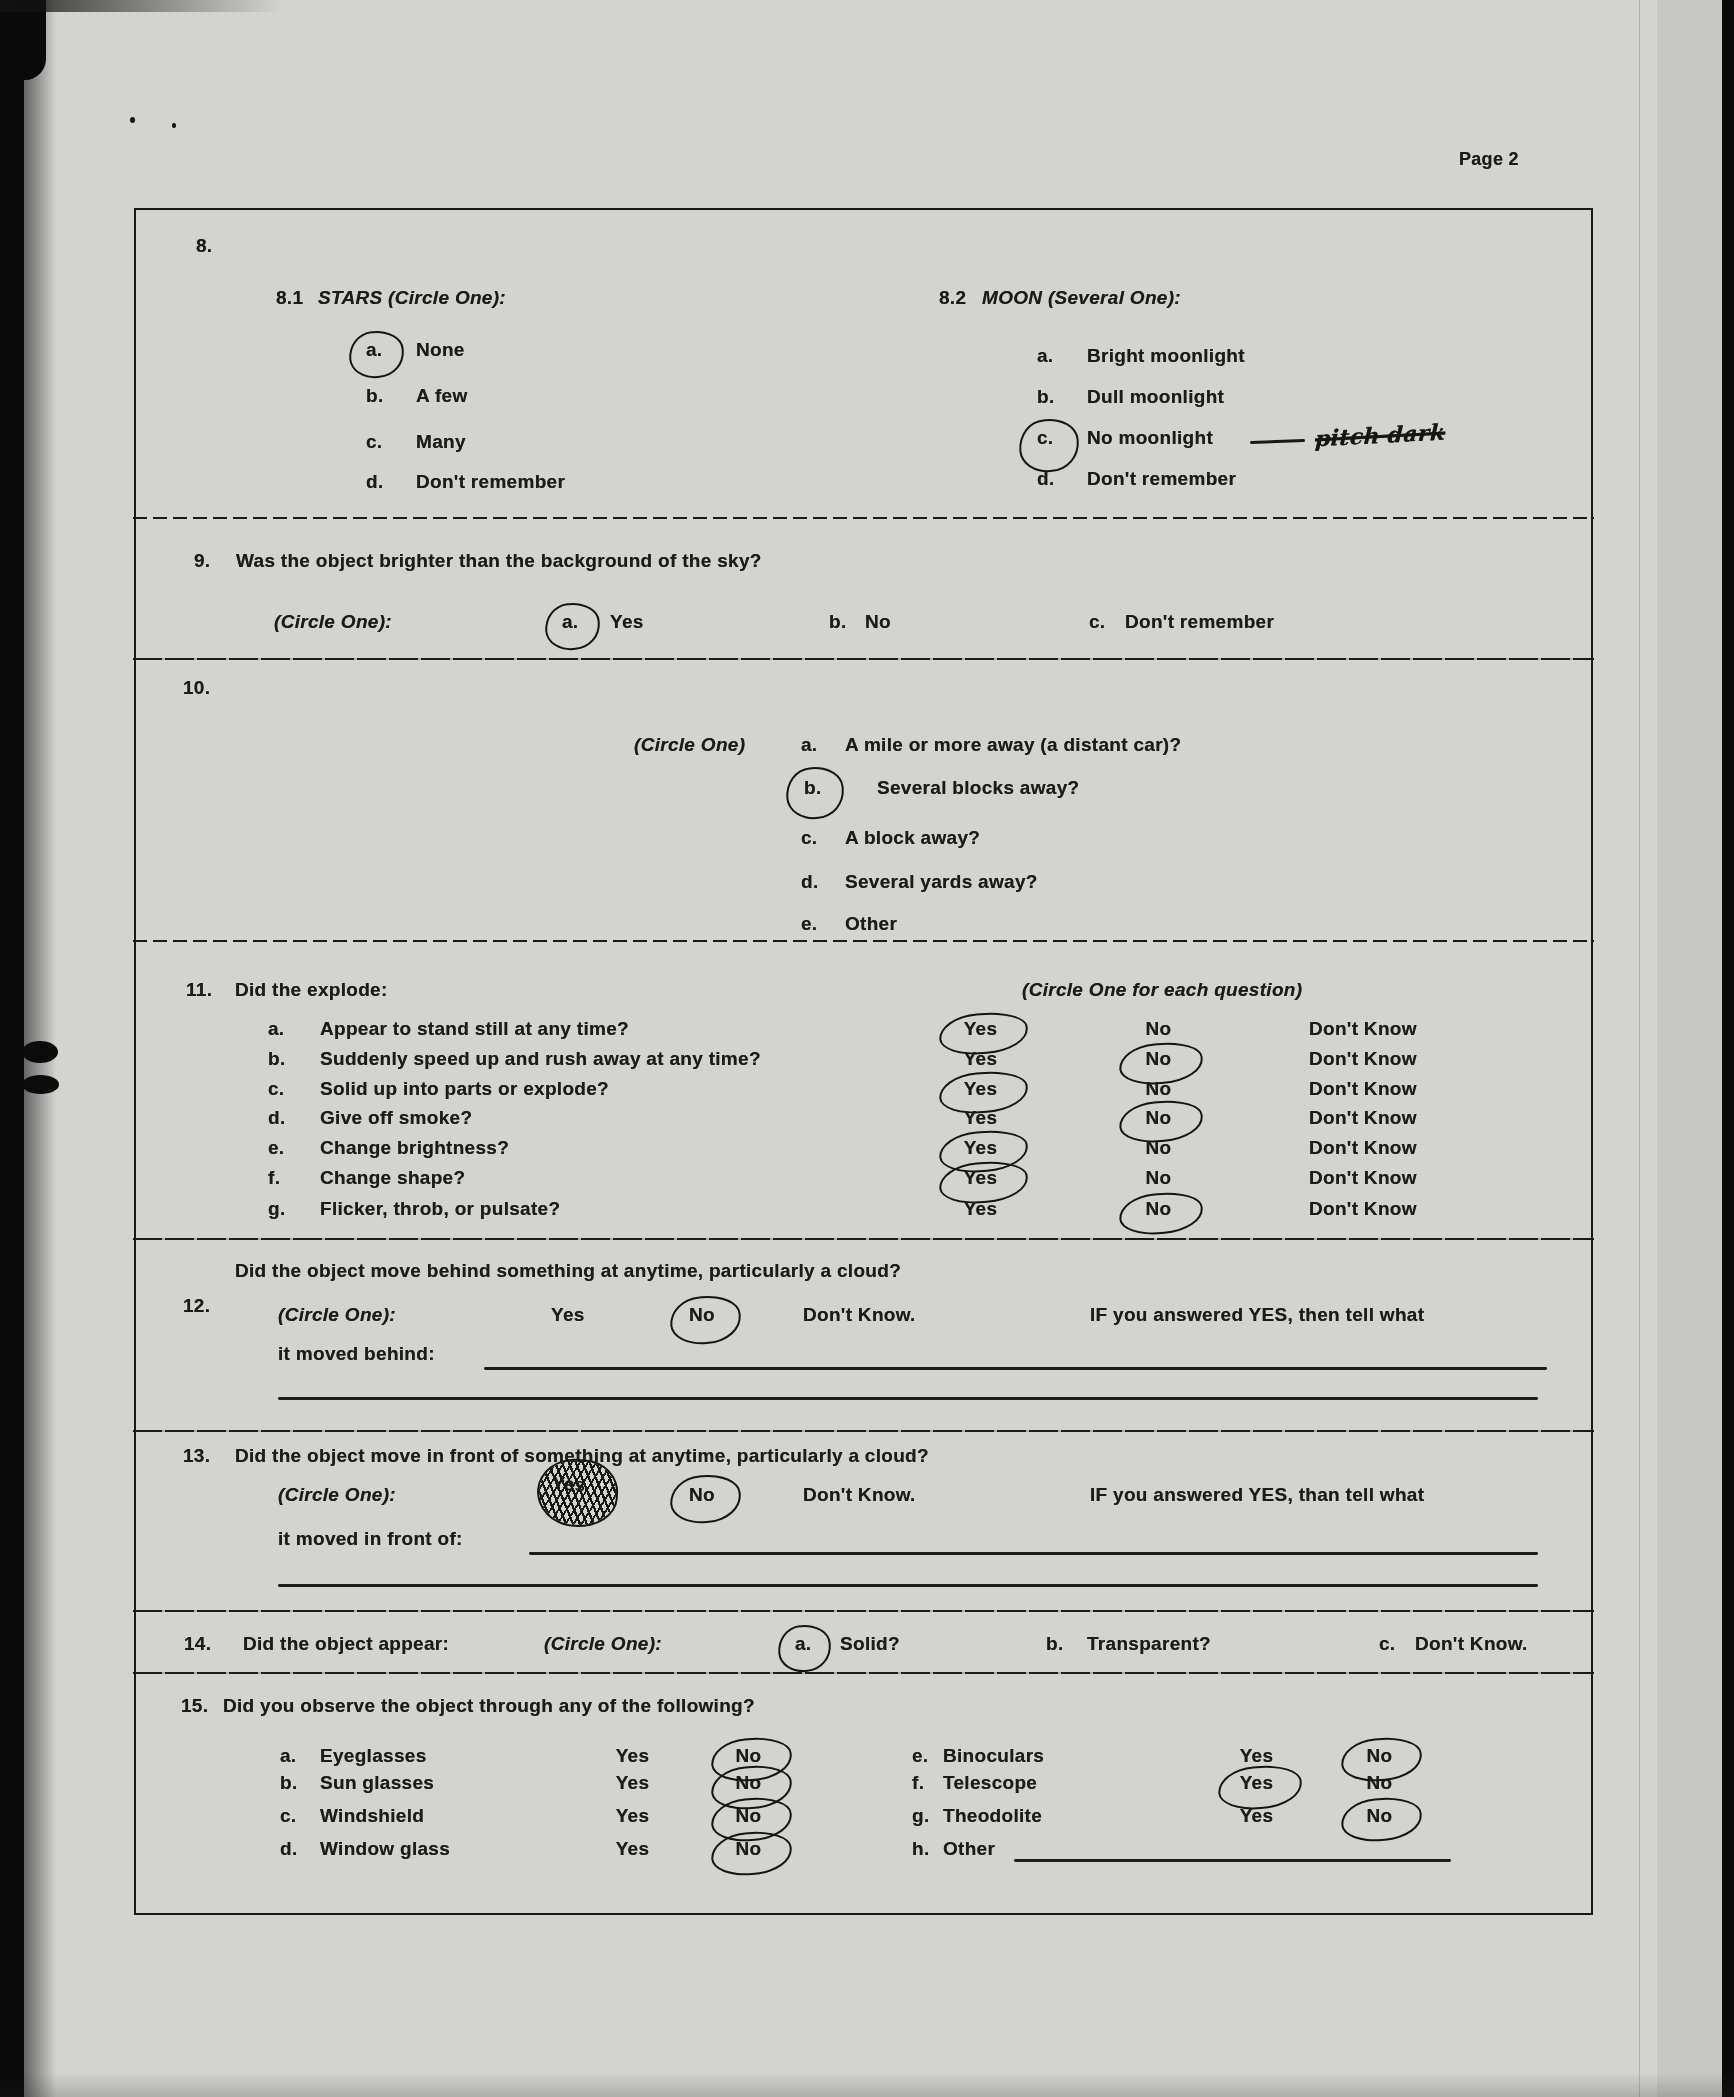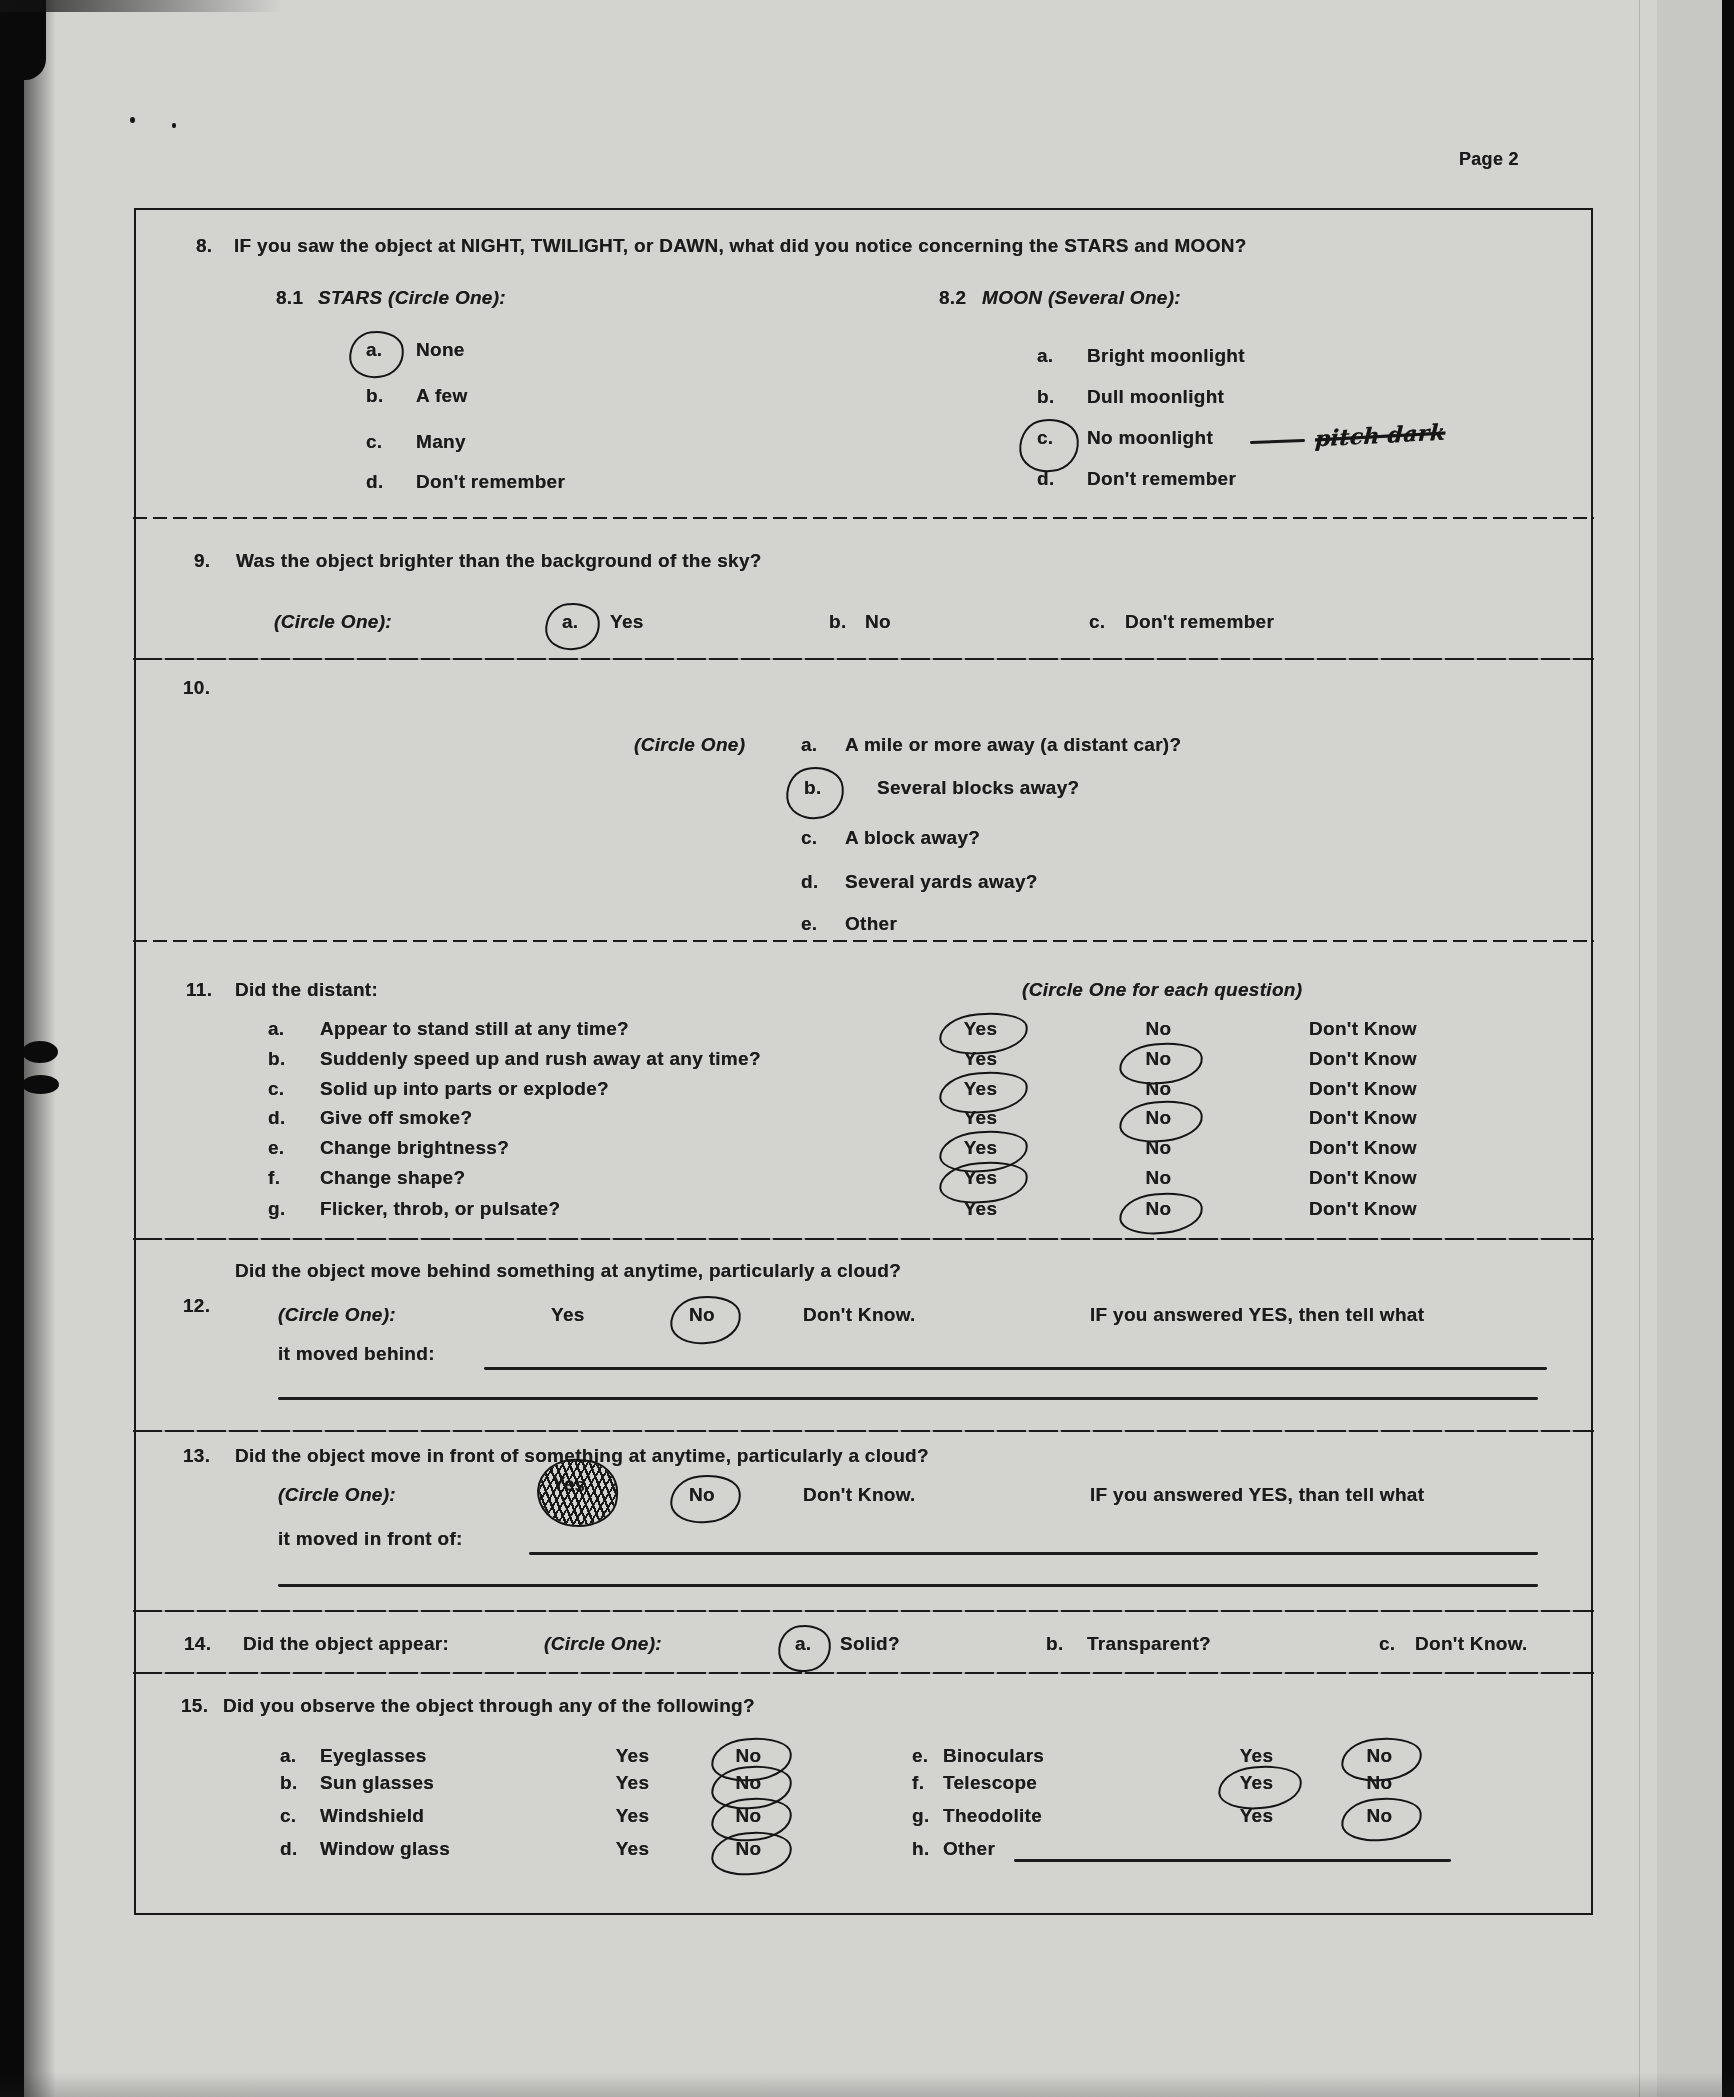--- a/index.html
+++ b/index.html
@@ -73,21 +73,20 @@
 <div class="blob" style="left:22px;top:1075px;width:37px;height:19px;"></div>
 <div class="speck" style="left:130px;top:117px;width:5px;height:6px;"></div>
 <div class="speck" style="left:172px;top:123px;width:3.6px;height:4.6px;"></div>
 <div class="bottom-shade"></div>
 
 <div class="t" style="left:1459px;top:150px;font-size:18px;">Page 2</div>
 
 <div class="pagebox">
 
   <div class="t" style="left:60px;top:26.4px;">8.</div>
-  <div class="t" style="left:98px;top:26.4px;">IF you saw the object at NIGHT, TWILIGHT, or DAWN, what did you notice concerning the STARS and MOON?</div>
 
   <div class="t" style="left:140px;top:78px;">8.1</div>
   <div class="t co" style="left:182px;top:78px;">STARS (Circle One):</div>
   <div class="t" style="left:803px;top:78px;">8.2</div>
   <div class="t co" style="left:846px;top:78px;">MOON (Several One):</div>
 
   <div class="t" style="left:230px;top:130px;">a.</div>
   <div class="t" style="left:280px;top:130px;">None</div>
   <div class="circle" style="left:213px;top:121px;width:51px;height:43px;"></div>
   <div class="t" style="left:230px;top:176px;">b.</div>
@@ -134,21 +133,21 @@
   <div class="t" style="left:665px;top:618px;">c.</div>
   <div class="t" style="left:709px;top:618px;">A block away?</div>
   <div class="t" style="left:665px;top:662px;">d.</div>
   <div class="t" style="left:709px;top:662px;">Several yards away?</div>
   <div class="t" style="left:665px;top:704px;">e.</div>
   <div class="t" style="left:709px;top:704px;">Other</div>
 
   <div class="divider d-dash" style="top:730px;"></div>
 
   <div class="t" style="left:50px;top:770px;">11.</div>
-  <div class="t" style="left:99px;top:770px;">Did the distant:</div>
+  <div class="t" style="left:99px;top:770px;">Did the explode:</div>
   <div class="t co" style="left:886px;top:770px;">(Circle One for each question)</div>
 
   <div class="row" style="top:809px;">
     <span class="t c-ltr">a.</span>
     <span class="t c-q">Appear to stand still at any time?</span>
     <span class="t c-yes">Yes</span>
     <span class="t c-no">No</span>
     <span class="t c-dk">Don't Know</span>
   </div>
   <div class="circle" style="left:803px;top:803px;width:85px;height:37px;"></div>

